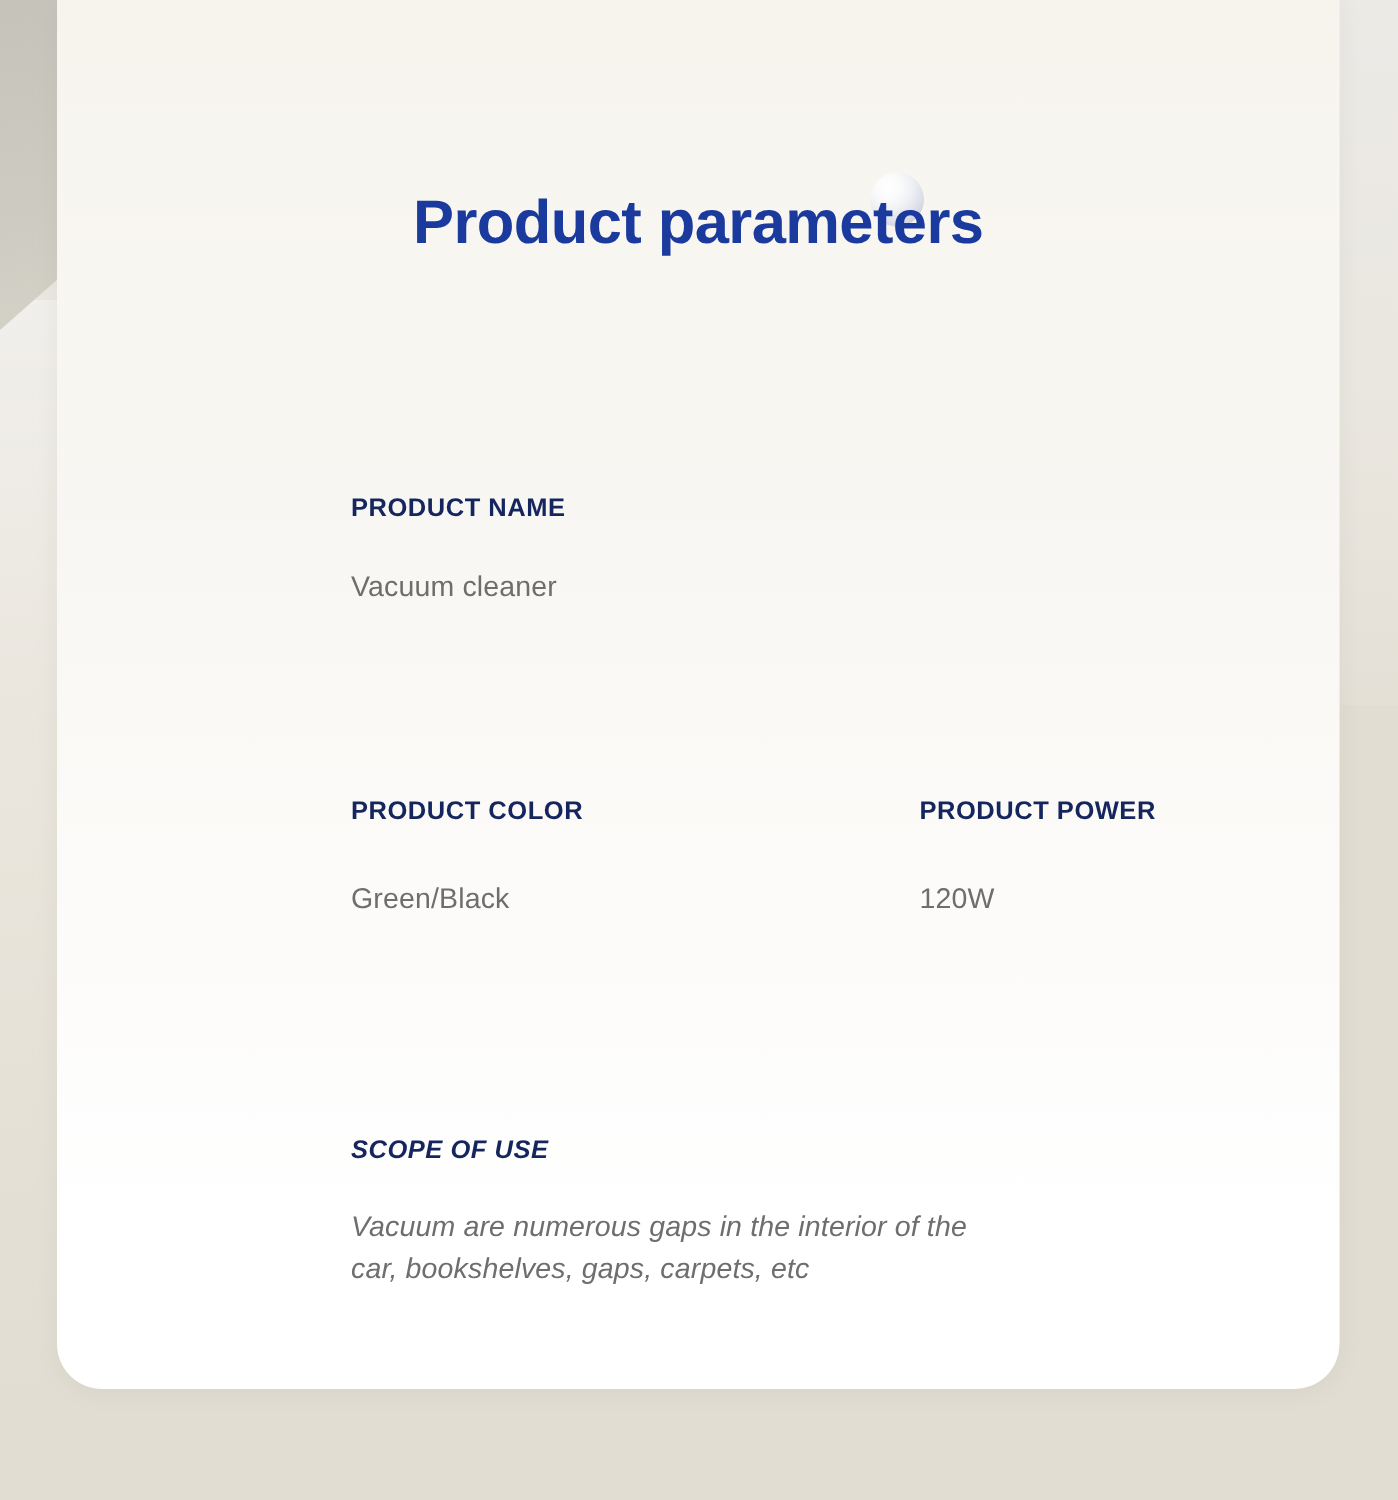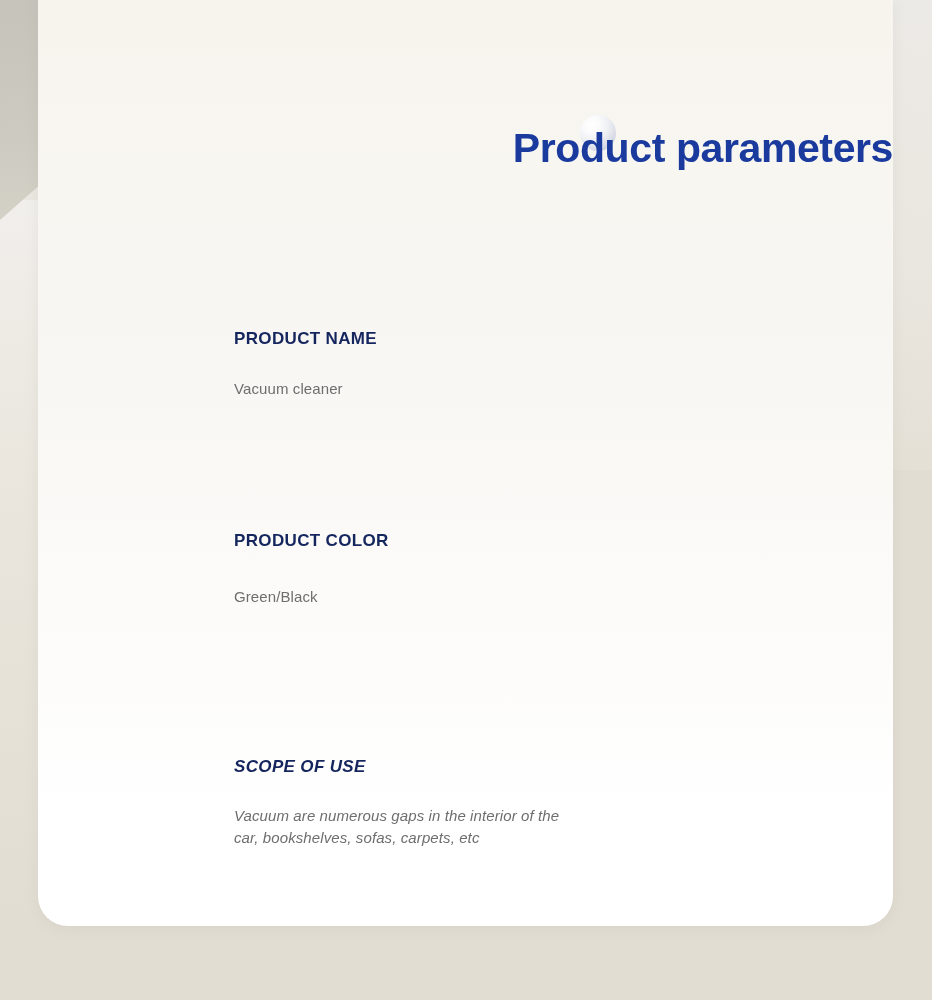--- a/index.html
+++ b/index.html
@@ -73,21 +73,21 @@
   .card-head {
     position: relative;
     height: 290px;
   }
 
   #page-title {
     position: absolute;
     left: 0;
     right: 0;
     top: 128px;
-    text-align: right;
+    text-align: center;
     font-size: 41px;
     font-weight: bold;
     letter-spacing: -0.4px;
     color: #1a3a9e;
     line-height: 1;
     white-space: nowrap;
   }
 
   
   #title-sphere {
@@ -121,21 +121,21 @@
     font-size: 17px;
     font-weight: bold;
     letter-spacing: 0.35px;
     color: #15255e;
     line-height: 1;
     text-transform: uppercase;
     white-space: nowrap;
   }
 
   .spec-value {
-    font-size: 15px;
+    font-size: 19px;
     font-weight: normal;
     letter-spacing: 0.1px;
     color: #6e6e6e;
     line-height: 1.45;
   }
 
   
   #block-product-name { position: absolute; left: 196px; top: 330px; }
   #block-product-name .spec-value { margin-top: 31px; }
 
@@ -175,25 +175,29 @@
       <div class="spec-label">PRODUCT NAME</div>
       <div class="spec-value">Vacuum cleaner</div>
     </div>
 
     <div class="spec-block" id="block-color-power">
       <div class="spec-columns">
         <div class="spec-col col-left">
           <div class="spec-label">PRODUCT COLOR</div>
           <div class="spec-value">Green/Black</div>
         </div>
+        <div class="spec-col col-right">
+          <div class="spec-label">PRODUCT POWER</div>
+          <div class="spec-value">120W</div>
+        </div>
       </div>
     </div>
 
     <div class="spec-block" id="block-scope">
       <div class="spec-label">SCOPE OF USE</div>
       <div class="spec-value">
         <span class="line">Vacuum are numerous gaps in the interior of the</span>
-        <span class="line">car, bookshelves, sofas, carpets, etc</span>
+        <span class="line">car, bookshelves, gaps, carpets, etc</span>
       </div>
     </div>
 
   </div>
 </div>
 
 </body></html>

